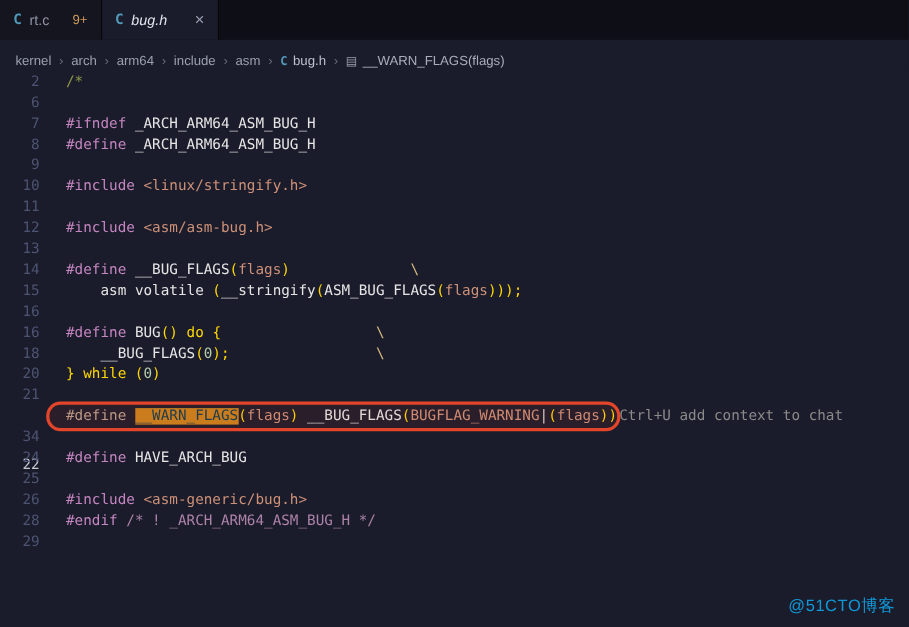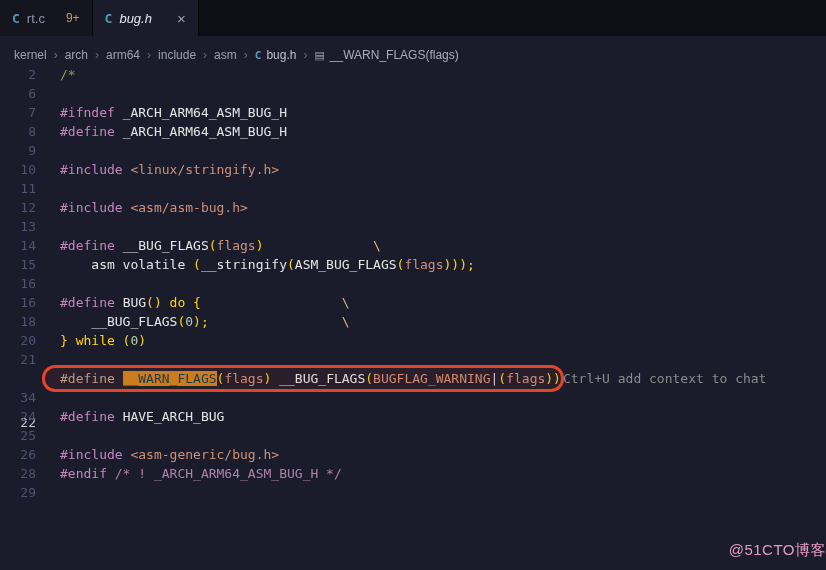--- a/index.html
+++ b/index.html
@@ -74,22 +74,22 @@
 
   .anno-box {
     position: absolute; left: 42px; top: -4px;
     width: 522px; height: 27px;
     border: 3px solid #e2452a; border-radius: 13px;
     background: rgba(226, 69, 42, 0.08);
     pointer-events: none;
   }
 
   .watermark {
-    position: absolute; right: 0; bottom: 10px;
-    color: #f9a8d4; font-size: 15px; letter-spacing: 0.5px; opacity: 0.9;
+    position: absolute; right: 12px; bottom: 10px;
+    color: #0ea5e9; font-size: 15px; letter-spacing: 0.5px; opacity: 0.9;
   }
 </style>
 </head>
 <body>
 
 <div class="page">
 
   <div class="tabbar">
     <div class="tab">
       <span class="cicon">C</span>

